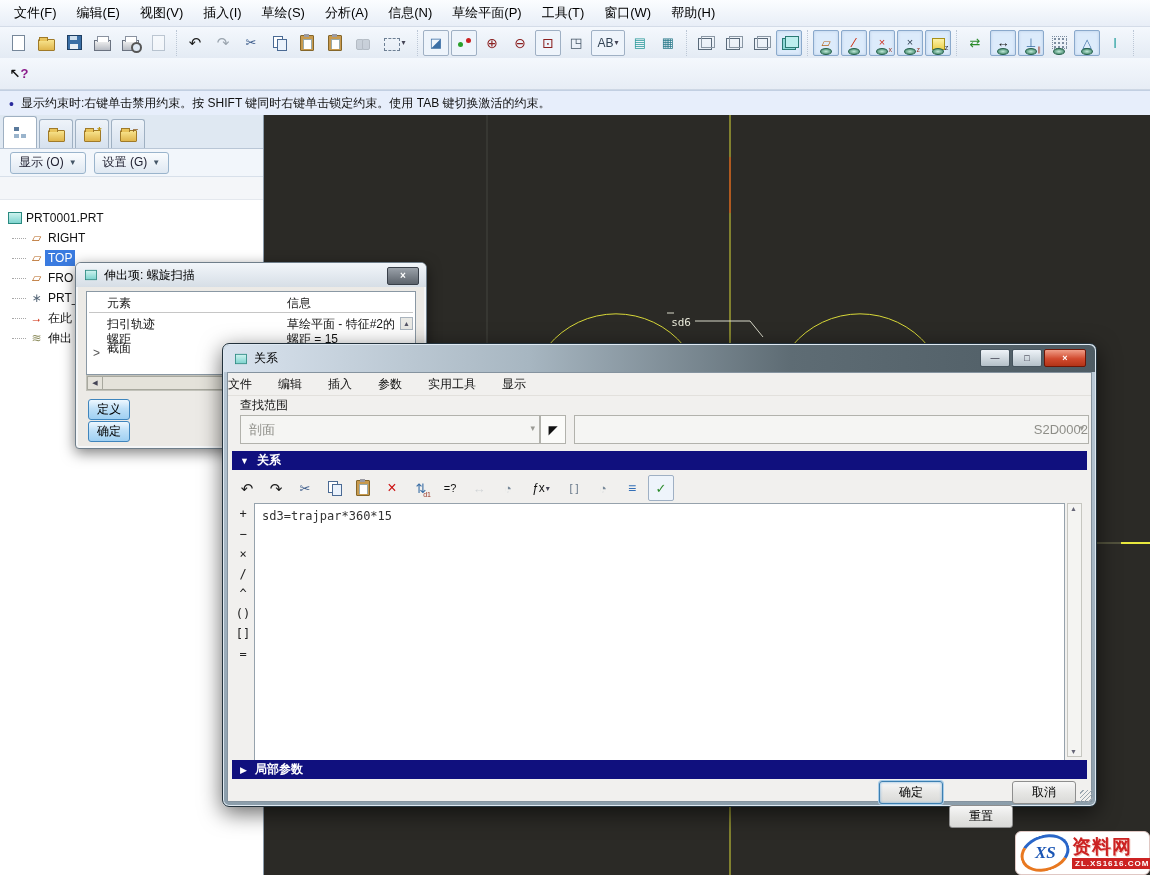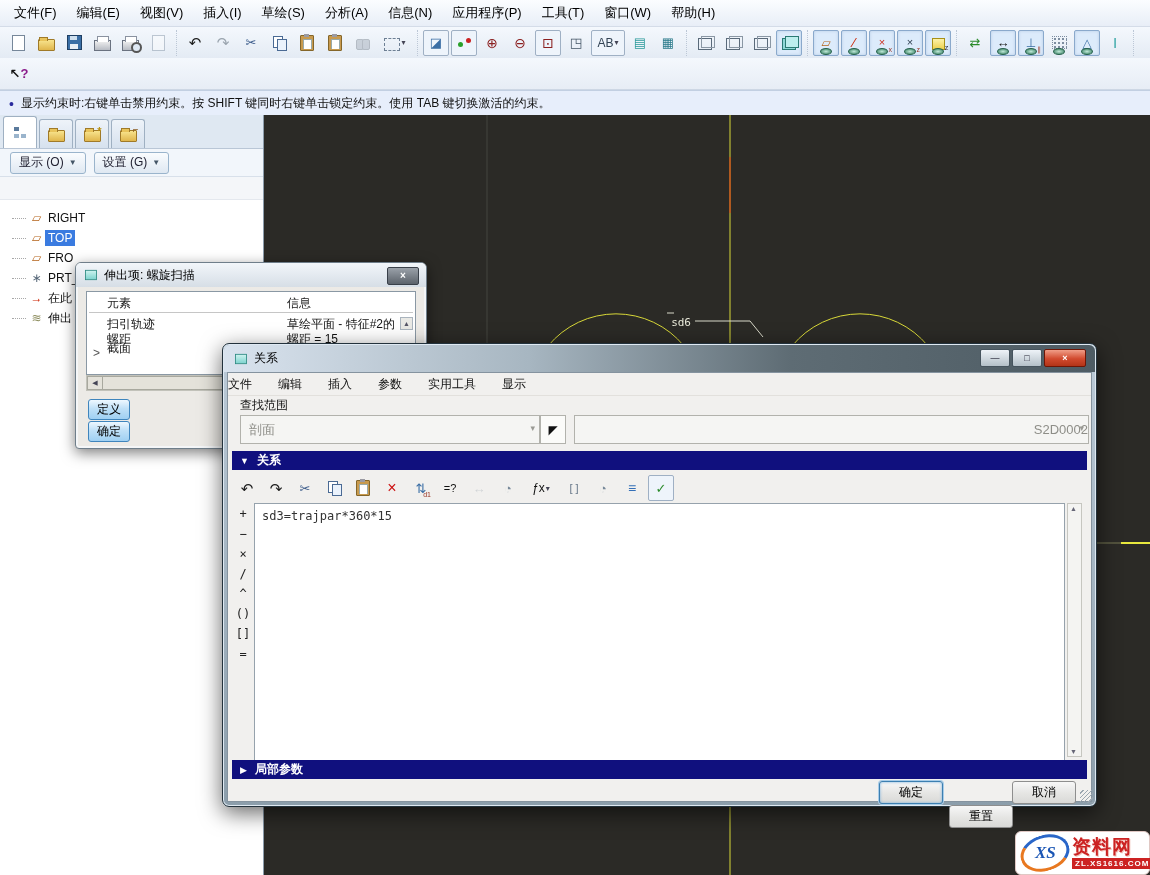--- a/index.html
+++ b/index.html
@@ -166,21 +166,21 @@
 <div id="screen">
 
   <div id="menubar">
       <span class="menu-item">文件(F)</span>
       <span class="menu-item">编辑(E)</span>
       <span class="menu-item">视图(V)</span>
       <span class="menu-item">插入(I)</span>
       <span class="menu-item">草绘(S)</span>
       <span class="menu-item">分析(A)</span>
       <span class="menu-item">信息(N)</span>
-      <span class="menu-item">应用程序(P)</span>
+      <span class="menu-item">草绘平面(P)</span>
       <span class="menu-item">工具(T)</span>
       <span class="menu-item">窗口(W)</span>
       <span class="menu-item">帮助(H)</span>
     </div>
 
   <div id="toolbar1">
       <div class="tgroup">
         <span class="tbtn">
           <span class="gi i-doc"></span>
         </span>
@@ -368,20 +368,26 @@
         <span>显示 (O)</span>
         <span class="caret">▼</span>
       </span>
       <span class="navbtn">
         <span>设置 (G)</span>
         <span class="caret">▼</span>
       </span>
     </div>
     <div id="navspacer"></div>
     <div id="tree">
+        <div class="trow root">
+          <span class="ticon">
+            <span class="gi i-part"></span>
+          </span>
+          <span class="tlabel">PRT0001.PRT</span>
+        </div>
         <div class="trow">
           <span class="conn"></span>
           <span class="ticon" style="color: rgb(181, 101, 29);">▱</span>
           <span class="tlabel">RIGHT</span>
         </div>
         <div class="trow sel">
           <span class="conn"></span>
           <span class="ticon" style="color: rgb(181, 101, 29);">▱</span>
           <span class="tlabel">TOP</span>
         </div>

